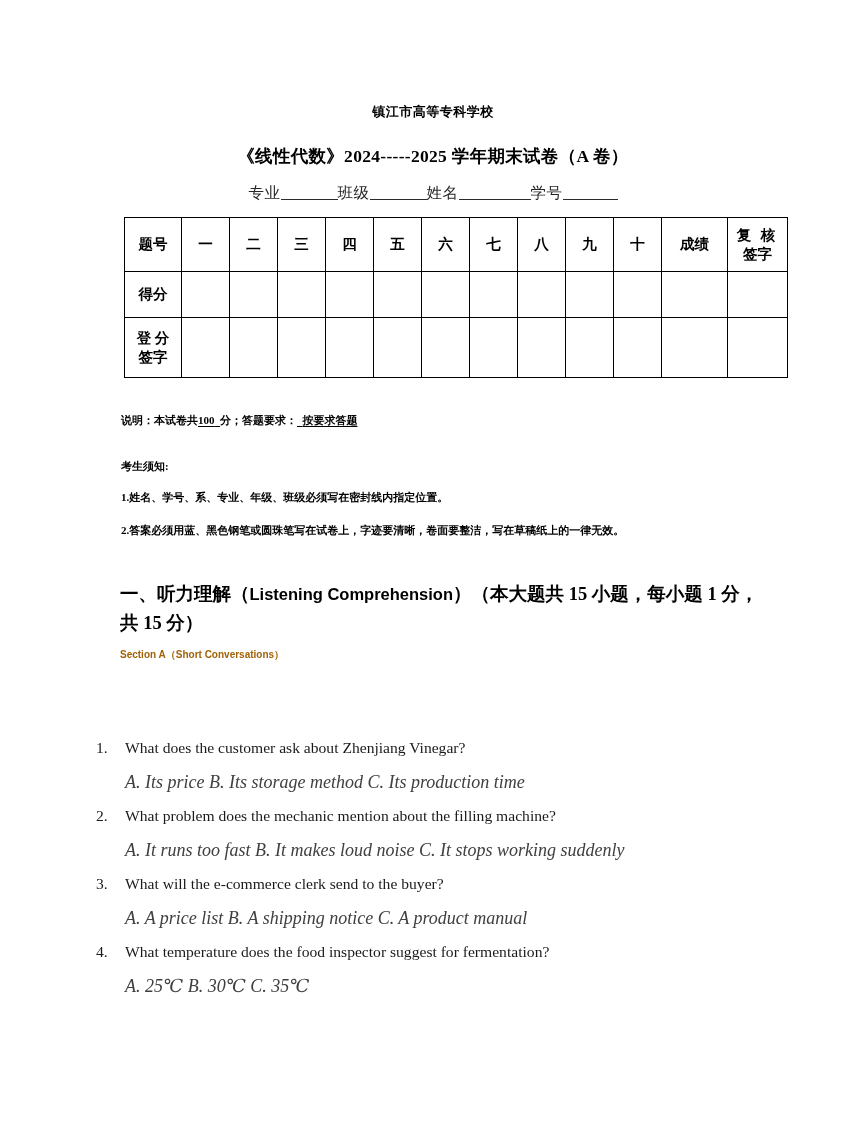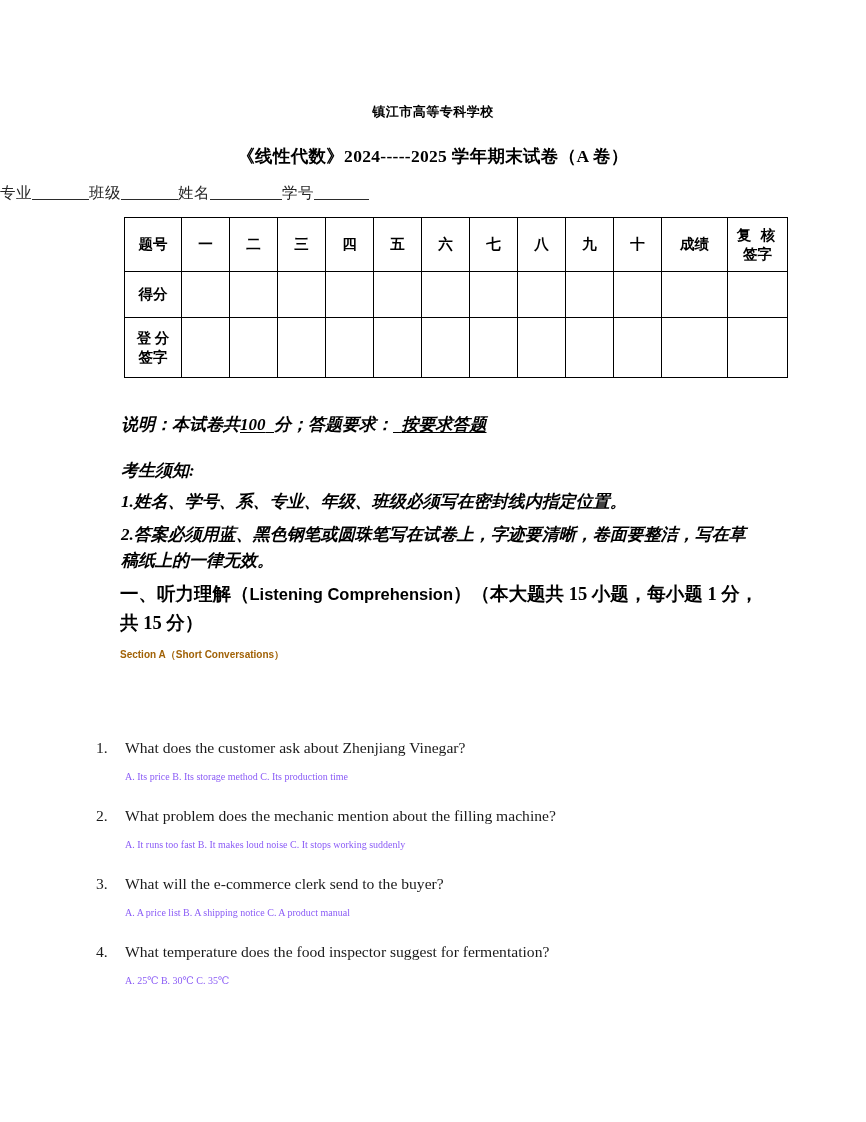--- a/index.html
+++ b/index.html
@@ -46,21 +46,21 @@
     font-size: 17.5px;
     letter-spacing: 0.3px;
   }
 
   
   .info-line {
     position: absolute;
     left: 0;
     top: 183px;
     width: 866px;
-    text-align: left;
+    text-align: center;
     font-size: 15.5px;
     color: #262626;
     white-space: nowrap;
   }
   .info-line .fld {
     letter-spacing: 0.5px;
   }
   .info-line .blank {
     display: inline-block;
     border-bottom: 1.2px solid #2b2b2b;
@@ -98,24 +98,23 @@
   .col-total { width: 65px; }
   .col-check { width: 59px; }
   .two-line { line-height: 1.18; }
   .spaced { letter-spacing: 3px; }
 
   
   .notice {
     position: absolute;
     font-family: "Liberation Serif", "DejaVu Serif", serif;
     font-weight: bold;
-    font-size: 17px;
+    font-size: 11px;
     line-height: 1.55;
     color: #000000;
-    font-style: italic;
   }
   #notice-desc { left: 121px; top: 412px; width: 660px; }
   #notice-head { left: 121px; top: 458px; width: 660px; }
   #notice-1    { left: 121px; top: 489px; width: 660px; }
   #notice-2    { left: 121px; top: 522px; width: 640px; }
   .ul { text-decoration: underline; text-underline-offset: 2px; }
   .ul-sp { text-decoration: underline; text-underline-offset: 2px; }
 
   
   .section-heading {
@@ -175,24 +174,25 @@
     position: absolute;
     left: 0;
     top: 0;
     width: 22px;
     text-align: left;
     font-size: 15.6px;
     color: #1a1a1a;
   }
   .q-options {
     padding-left: 29px;
-    font-size: 10px;
+    font-size: 18px;
     line-height: 1.35;
     height: 35px;
-    color: #8b5cf6;
+    color: #404040;
+    font-style: italic;
   }
 </style>
 </head>
 <body>
 
 <div class="page">
 
   <div class="doc-title">镇江市高等专科学校</div>
   <div class="doc-subtitle">《线性代数》2024-----2025 学年期末试卷（A 卷）</div>
 

